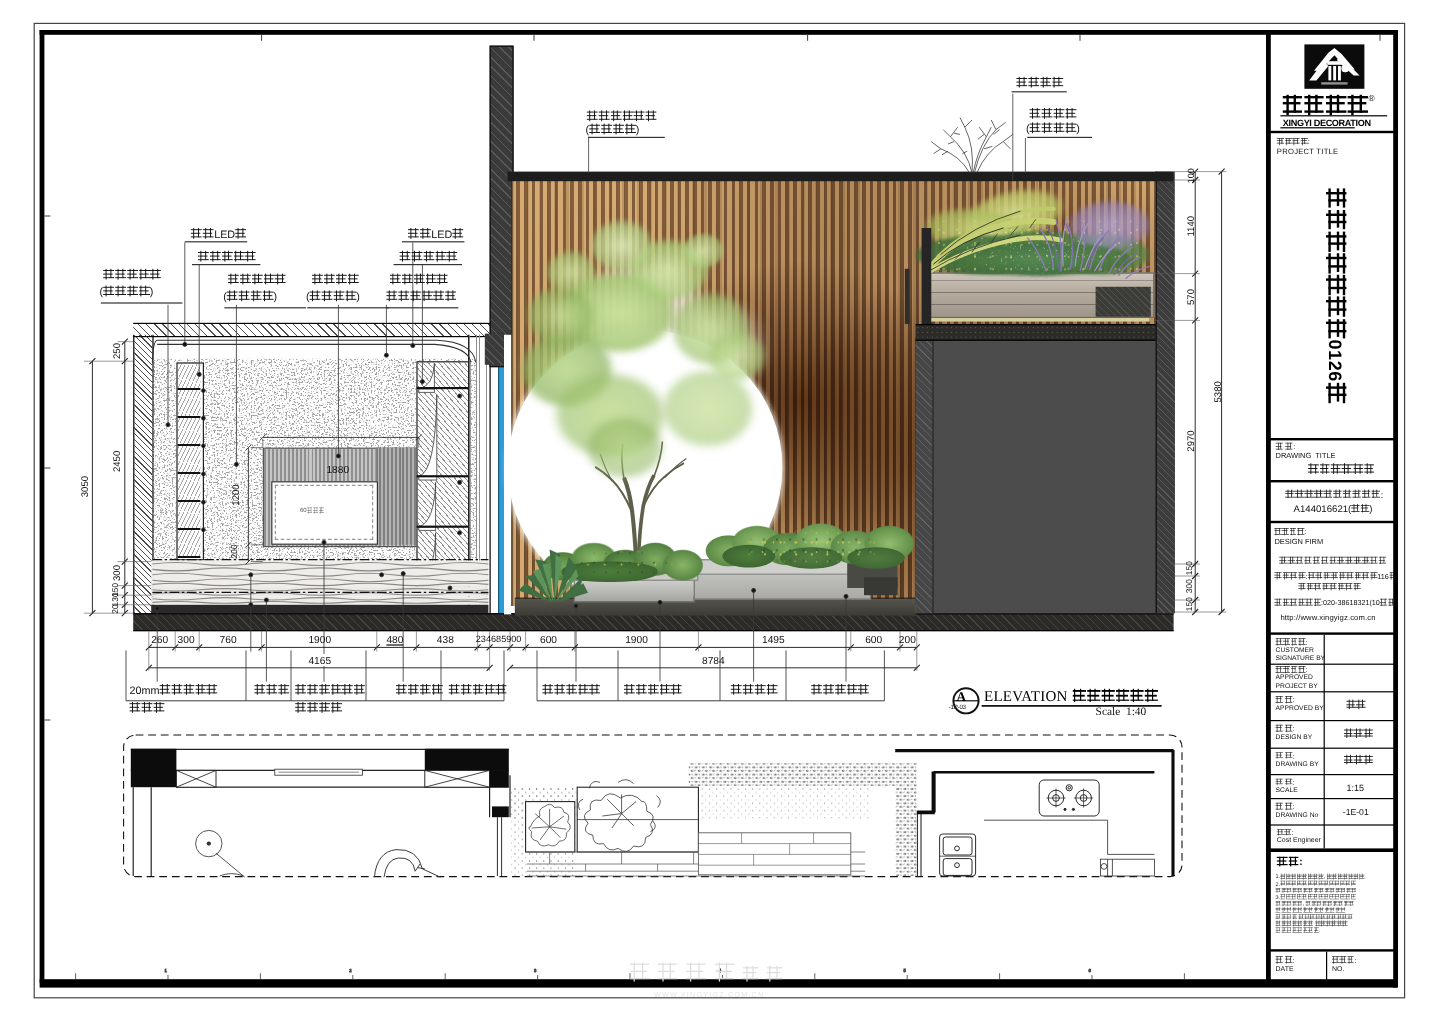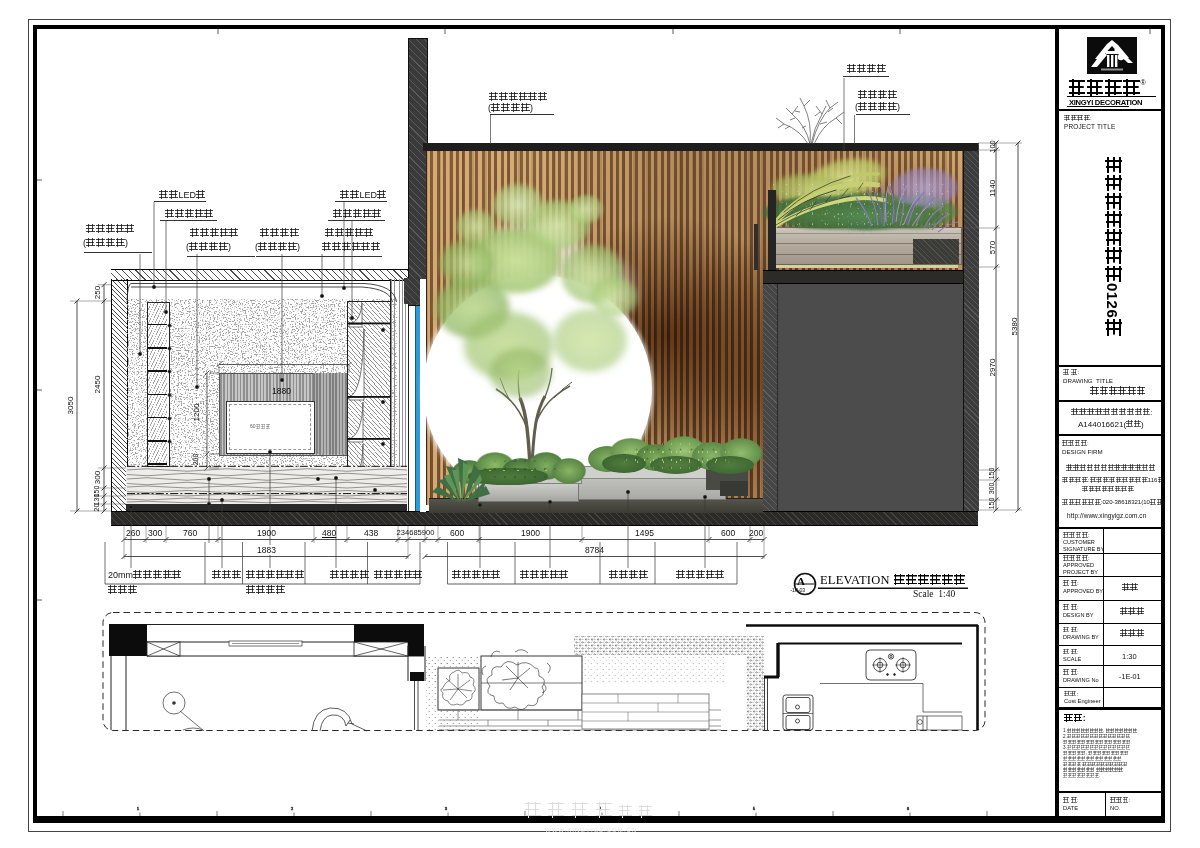--- a/index.html
+++ b/index.html
@@ -112,21 +112,21 @@
 <div class="a" style="left:1120px;top:607px;font-size:7.5px;color:#111;"><span class="c"></span><span class="c"></span><span class="c"></span></div>
 <div class="a" style="left:1058px;top:623px;width:104px;height:1px;background:#000;"></div>
 
 <div class="a" style="left:1063px;top:626.5px;font-size:5.8px;color:#111;"><span class="c"></span>&nbsp;<span class="c"></span>:</div>
 <div class="a" style="left:1063px;top:633.5px;font-size:5.6px;color:#111;">DRAWING BY</div>
 <div class="a" style="left:1120px;top:629px;font-size:7.5px;color:#111;"><span class="c"></span><span class="c"></span><span class="c"></span></div>
 <div class="a" style="left:1058px;top:645px;width:104px;height:1px;background:#000;"></div>
 
 <div class="a" style="left:1063px;top:648.5px;font-size:5.8px;color:#111;"><span class="c"></span>&nbsp;<span class="c"></span>:</div>
 <div class="a" style="left:1063px;top:655.5px;font-size:5.6px;color:#111;">SCALE</div>
-<div class="a" style="left:1122px;top:652px;font-size:7.5px;color:#111;">1:30</div>
+<div class="a" style="left:1122px;top:652px;font-size:7.5px;color:#111;">1:15</div>
 <div class="a" style="left:1058px;top:665px;width:104px;height:1px;background:#000;"></div>
 
 <div class="a" style="left:1063px;top:669px;font-size:5.8px;color:#111;"><span class="c"></span>&nbsp;<span class="c"></span>:</div>
 <div class="a" style="left:1063px;top:676.5px;font-size:5.6px;color:#111;">DRAWING No</div>
 <div class="a" style="left:1119px;top:672px;font-size:7.2px;color:#111;">-1E-01</div>
 <div class="a" style="left:1058px;top:687px;width:104px;height:1px;background:#000;"></div>
 
 <div class="a" style="left:1064px;top:690.5px;font-size:5.8px;color:#111;"><span class="c"></span><span class="c"></span>:</div>
 <div class="a" style="left:1064px;top:698px;font-size:5.8px;color:#111;">Cost Engineer</div>
 
@@ -769,21 +769,21 @@
 <div class="a dim" style="left:257px;top:528px;">1900</div>
 <div class="a dim" style="left:322px;top:528px;text-decoration:underline;">480</div>
 <div class="a dim" style="left:364px;top:528px;">438</div>
 <div class="a dim" style="left:396.5px;top:528px;font-size:7.6px;">234685900</div>
 <div class="a dim" style="left:450px;top:528px;">600</div>
 <div class="a dim" style="left:521px;top:528px;">1900</div>
 <div class="a dim" style="left:635px;top:528px;">1495</div>
 <div class="a dim" style="left:721px;top:528px;">600</div>
 <div class="a dim" style="left:749px;top:528px;">200</div>
 
-<div class="a dim" style="left:255px;top:544.5px;background:#fff;padding:0 2px;">1883</div>
+<div class="a dim" style="left:255px;top:544.5px;background:#fff;padding:0 2px;">4165</div>
 <div class="a dim" style="left:583px;top:544.5px;background:#fff;padding:0 2px;">8784</div>
 
 <div class="a dimv" style="left:91px;top:288px;">250</div>
 <div class="a dimv" style="left:89px;top:380px;">2450</div>
 <div class="a dimv" style="left:91px;top:473px;">300</div>
 <div class="a dimv" style="left:91px;top:487.5px;font-size:7px;">150</div>
 <div class="a dimv" style="left:91px;top:496px;font-size:7px;">130</div>
 <div class="a dimv" style="left:93px;top:504px;font-size:7px;">20</div>
 <div class="a dimv" style="left:62px;top:401px;">3050</div>
 

